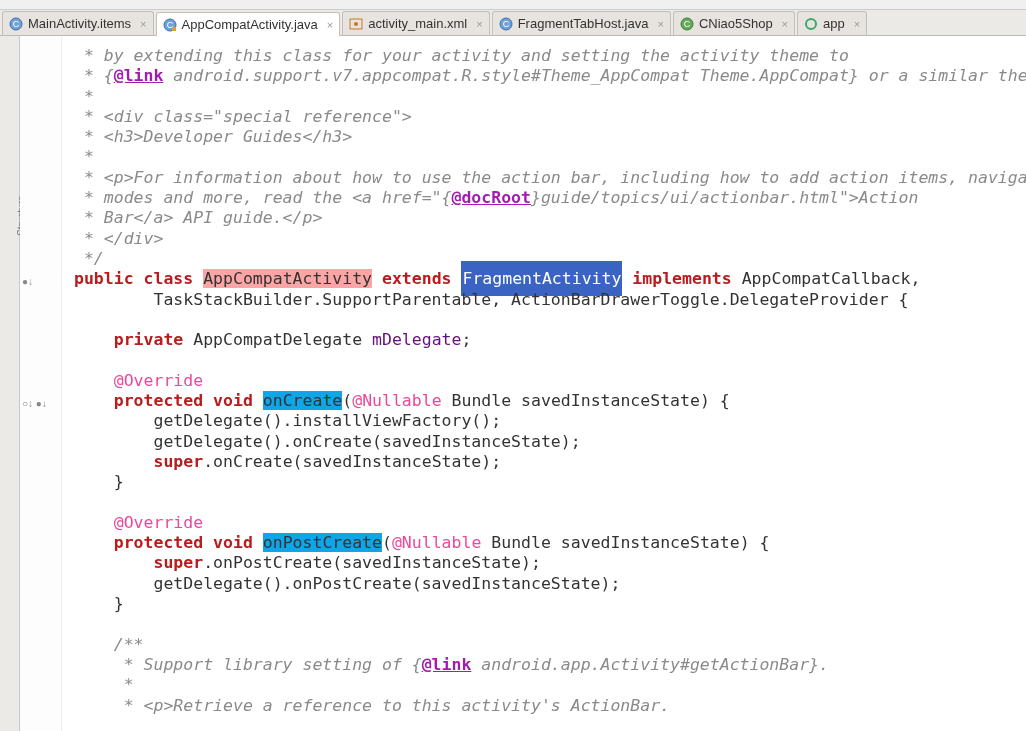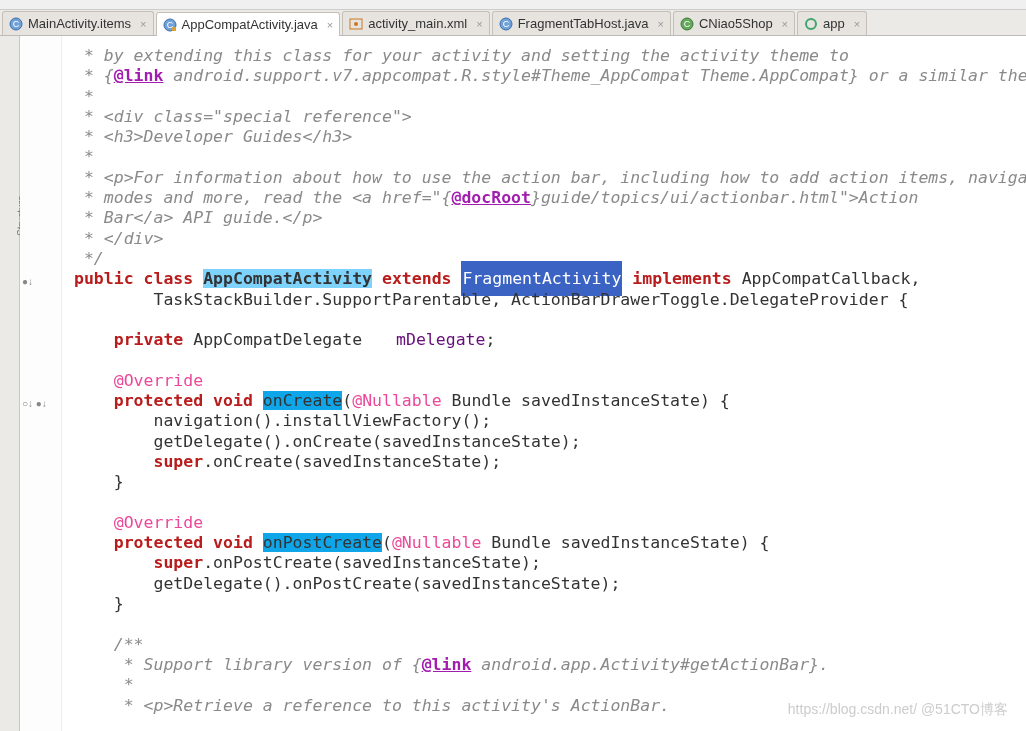--- a/index.html
+++ b/index.html
@@ -14,23 +14,23 @@
   .tab .x{font-size:11px;color:#999;margin-left:4px;}
   .editor{position:absolute;left:20px;top:36px;right:0;bottom:0;background:#fff;overflow:hidden;}
   .gutter{position:absolute;left:0;top:0;width:42px;height:100%;background:#fdfdfd;border-right:1px solid #eee;}
   .gmark{position:absolute;left:2px;font-size:10px;color:#888;}
   .code{position:absolute;left:42px;top:0;right:0;bottom:0;padding:10px 8px 8px 12px;font-family:"Menlo","Consolas","DejaVu Sans Mono",monospace;font-size:16.5px;line-height:20.3px;white-space:pre;color:#333;}
   .c-comment{color:#8a8a8a;font-style:italic;}
   .c-doclink{color:#a21caf;text-decoration:underline;font-weight:bold;}
   .c-kw{color:#b91c1c;font-weight:bold;}
   .c-ann{color:#ec4899;}
   .c-sel{background:#3a63c4;color:#fff;padding:8px 1px;}
-  .c-hl{background:#7dd3fc;font-weight:bold;}
+  .c-hl{background:#fca5a5;}
   .c-hl2{background:#0ea5e9;}
-  .c-purple{color:#660e7a;margin-left:24px;}
+  .c-purple{color:#660e7a;}
   .watermark{position:absolute;right:18px;bottom:12px;font-size:14px;color:#ccc;font-family:Arial;}
 </style>
 </head>
 <body>
 
 <div class="top-crumb"></div>
 
 <div class="tabbar">
   <div class="tab">
     <span class="ico"><svg viewBox="0 0 14 14">
@@ -102,30 +102,29 @@
 <span class="c-comment"> * Bar&lt;/a&gt; API guide.&lt;/p&gt;</span>
 <span class="c-comment"> * &lt;/div&gt;</span>
 <span class="c-comment"> */</span>
 <span class="c-kw">public</span> <span class="c-kw">class</span> <span class="c-hl">AppCompatActivity</span> <span class="c-kw">extends</span> <span class="c-sel">FragmentActivity</span> <span class="c-kw">implements</span> <span>AppCompatCallback,</span>
 <span>        TaskStackBuilder.SupportParentable, ActionBarDrawerToggle.DelegateProvider {</span>
 
     <span class="c-kw">private</span> <span>AppCompatDelegate</span> <span class="c-purple">mDelegate</span>;
 
     <span class="c-ann">@Override</span>
     <span class="c-kw">protected</span> <span class="c-kw">void</span> <span class="c-hl2">onCreate</span>(<span class="c-ann">@Nullable</span> <span>Bundle</span> <span>savedInstanceState</span>) {
-<span>        navigation().installViewFactory();</span>
+<span>        getDelegate().installViewFactory();</span>
 <span>        getDelegate().onCreate(savedInstanceState);</span>
 <span>        </span><span class="c-kw">super</span><span>.onCreate(savedInstanceState);</span>
 <span>    }</span>
 
     <span class="c-ann">@Override</span>
     <span class="c-kw">protected</span> <span class="c-kw">void</span> <span class="c-hl2">onPostCreate</span>(<span class="c-ann">@Nullable</span> <span>Bundle</span> <span>savedInstanceState</span>) {
 <span>        </span><span class="c-kw">super</span><span>.onPostCreate(savedInstanceState);</span>
 <span>        getDelegate().onPostCreate(savedInstanceState);</span>
 <span>    }</span>
 
 <span class="c-comment">    /**</span>
-<span class="c-comment">     * Support library version of {</span><span class="c-doclink">@link</span><span class="c-comment"> android.app.Activity#getActionBar}.</span>
+<span class="c-comment">     * Support library setting of {</span><span class="c-doclink">@link</span><span class="c-comment"> android.app.Activity#getActionBar}.</span>
 <span class="c-comment">     *</span>
 <span class="c-comment">     * &lt;p&gt;Retrieve a reference to this activity's ActionBar.</span></div>
 
-  <div class="watermark">https://blog.csdn.net/ @51CTO博客</div>
 </div>
 
 </body></html>

